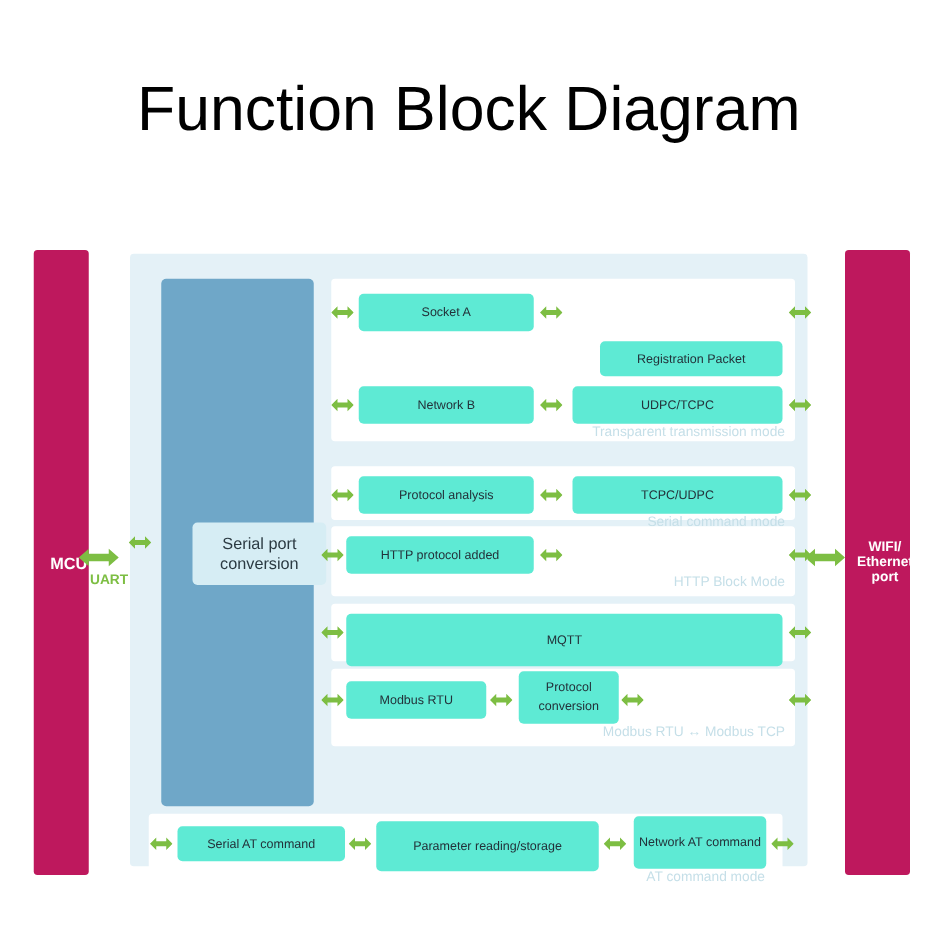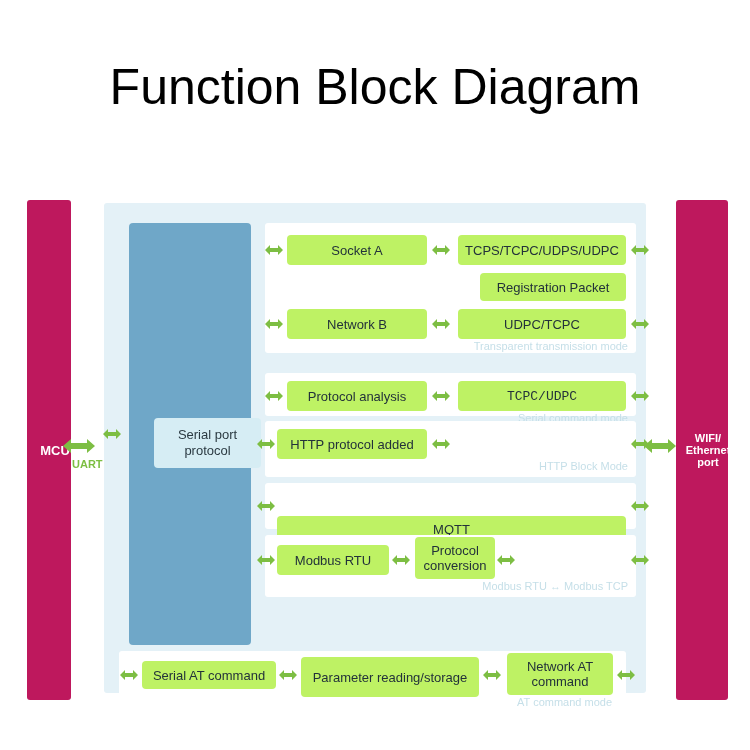--- a/index.html
+++ b/index.html
@@ -41,23 +41,23 @@
     background:#D6EDF4;border-radius:4px;
     display:flex;align-items:center;justify-content:center;text-align:center;
     font-size:13px;color:#2b3a42;line-height:16px;
   }
 
   
   .panel{
     position:absolute;left:151px;width:371px;background:#ffffff;border-radius:3px;
   }
   .blk{
-    position:absolute;background:#bef264;border-radius:4px;
+    position:absolute;background:#5eead4;border-radius:4px;
     display:flex;align-items:center;justify-content:center;text-align:center;
-    color:#23323a;font-size:13px;line-height:15px;
+    color:#23323a;font-size:10px;line-height:15px;
   }
   .mode-tag{
     position:absolute;right:8px;font-size:11px;color:#C5DFE8;white-space:nowrap;
   }
 
   
   #at-panel{
     position:absolute;left:15px;top:448px;width:507px;height:64px;
     background:#fff;border-radius:3px;
   }
@@ -102,28 +102,27 @@
 </div>
 
 <div id="frame">
 
   <div id="stack">
 
     <div id="serial-col">
       <div id="serial-box">
         <span>
           <span>Serial port</span><br>
-          <span>protocol</span>
+          <span>conversion</span>
         </span>
       </div>
     </div>
 
     <div class="panel" style="top:10px;height:130px;">
       <div class="blk" style="left:22px;top:12px;width:140px;height:30px;">Socket A</div>
-      <div class="blk" style="left:193px;top:12px;width:168px;height:30px;">TCPS/TCPC/UDPS/UDPC</div>
       <div class="blk" style="left:215px;top:50px;width:146px;height:28px;">Registration Packet</div>
       <div class="blk" style="left:22px;top:86px;width:140px;height:30px;">Network B</div>
       <div class="blk" style="left:193px;top:86px;width:168px;height:30px;">UDPC/TCPC</div>
       <div class="mode-tag" style="top:117px;">Transparent transmission mode</div>
 
       <div class="arrow" style="left:0px;top:21px;">
         <svg viewBox="0 0 18 12">
             <path d="M0 6 L5 1 L5 4 L13 4 L13 1 L18 6 L13 11 L13 8 L5 8 L5 11 Z" fill="#7DBE43"></path>
           </svg>
       </div>
@@ -149,21 +148,21 @@
       </div>
       <div class="arrow" style="left:366px;top:95px;">
         <svg viewBox="0 0 18 12">
             <path d="M0 6 L5 1 L5 4 L13 4 L13 1 L18 6 L13 11 L13 8 L5 8 L5 11 Z" fill="#7DBE43"></path>
           </svg>
       </div>
     </div>
 
     <div class="panel" style="top:160px;height:43px;">
       <div class="blk" style="left:22px;top:8px;width:140px;height:30px;">Protocol analysis</div>
-      <div class="blk" style="left:193px;top:8px;width:168px;height:30px;font-family:Liberation Mono, monospace;">TCPC/UDPC</div>
+      <div class="blk" style="left:193px;top:8px;width:168px;height:30px;">TCPC/UDPC</div>
       <div class="mode-tag" style="top:39px;">Serial command mode</div>
       <div class="arrow" style="left:0px;top:17px;">
         <svg viewBox="0 0 18 12">
             <path d="M0 6 L5 1 L5 4 L13 4 L13 1 L18 6 L13 11 L13 8 L5 8 L5 11 Z" fill="#7DBE43"></path>
           </svg>
       </div>
       <div class="arrow" style="left:167px;top:17px;">
         <svg viewBox="0 0 18 12">
             <path d="M0 6 L5 1 L5 4 L13 4 L13 1 L18 6 L13 11 L13 8 L5 8 L5 11 Z" fill="#7DBE43"></path>
           </svg>
@@ -189,21 +188,21 @@
           </svg>
       </div>
       <div class="arrow" style="left:366px;top:17px;">
         <svg viewBox="0 0 18 12">
             <path d="M0 6 L5 1 L5 4 L13 4 L13 1 L18 6 L13 11 L13 8 L5 8 L5 11 Z" fill="#7DBE43"></path>
           </svg>
       </div>
     </div>
 
     <div class="panel" style="top:270px;height:46px;">
-      <div class="blk" style="left:12px;top:8px;width:349px;height:26px;margin-top:25px;">MQTT</div>
+      <div class="blk" style="left:12px;top:8px;width:349px;height:42px;">MQTT</div>
       <div class="arrow" style="left:-8px;top:17px;">
         <svg viewBox="0 0 18 12">
             <path d="M0 6 L5 1 L5 4 L13 4 L13 1 L18 6 L13 11 L13 8 L5 8 L5 11 Z" fill="#7DBE43"></path>
           </svg>
       </div>
       <div class="arrow" style="left:366px;top:17px;">
         <svg viewBox="0 0 18 12">
             <path d="M0 6 L5 1 L5 4 L13 4 L13 1 L18 6 L13 11 L13 8 L5 8 L5 11 Z" fill="#7DBE43"></path>
           </svg>
       </div>

